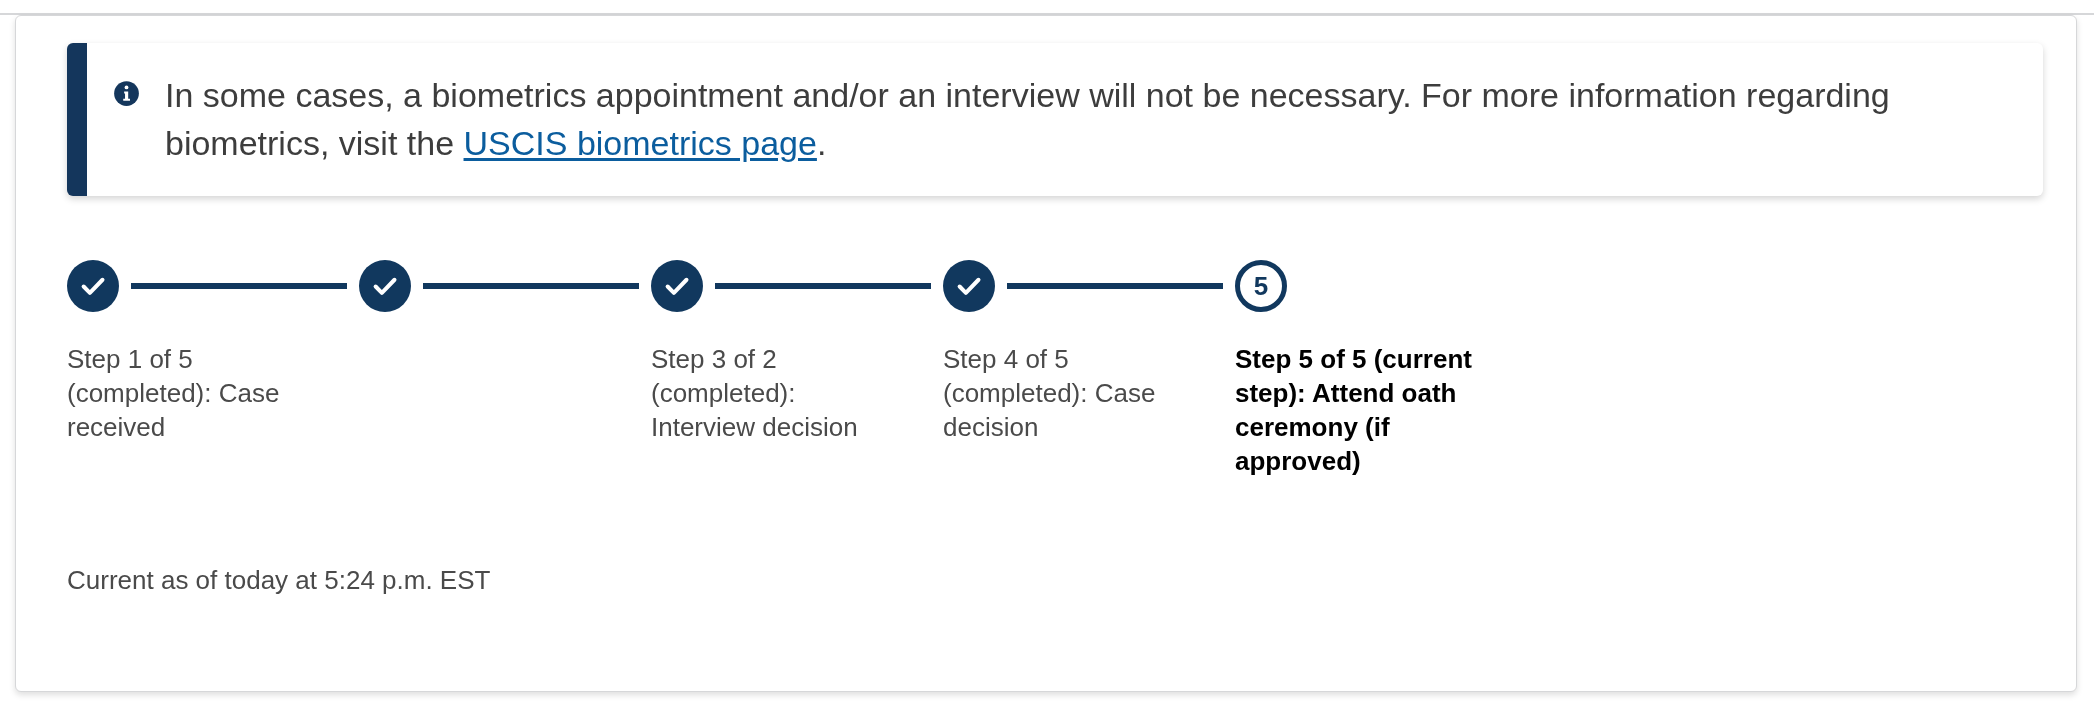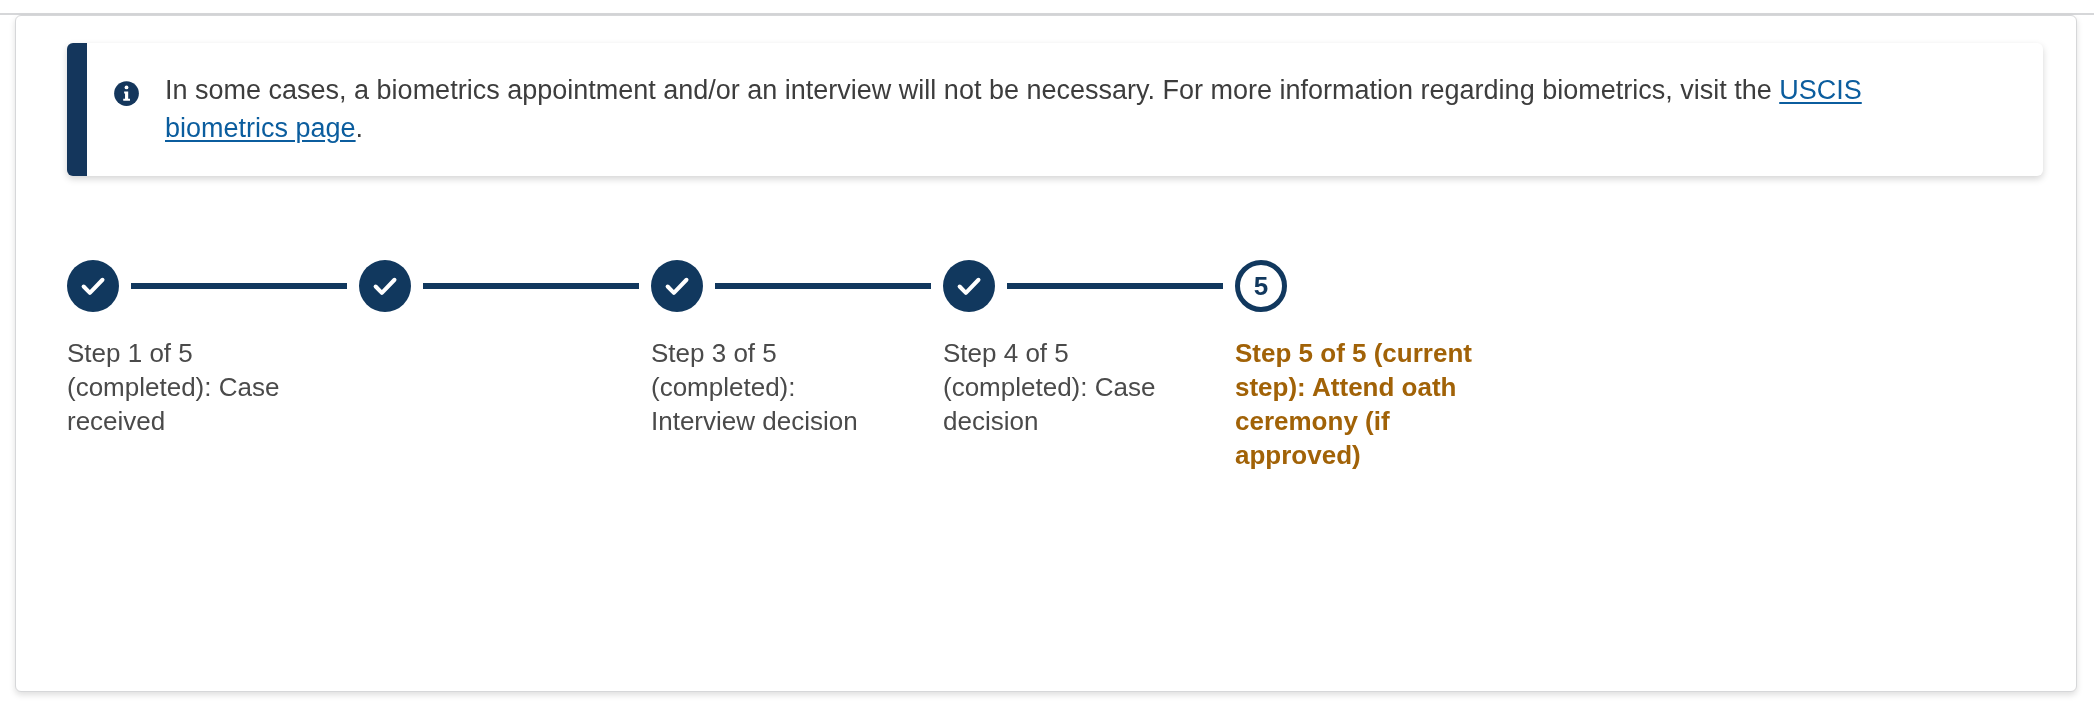--- a/index.html
+++ b/index.html
@@ -63,21 +63,21 @@
     justify-content: center;
     padding-top: 9px;
   }
   .info-icon {
     width: 27px;
     height: 27px;
     display: block;
   }
   .info-text {
     flex: 1 1 auto;
-    font-size: 27px;
+    font-size: 34px;
     line-height: 1.42;
     color: #3d3d3d;
     font-family: "Liberation Sans", "DejaVu Sans", sans-serif;
     padding-right: 40px;
   }
   .info-link {
     color: #0b5d9e;
     text-decoration: underline;
     text-underline-offset: 3px;
     cursor: pointer;
@@ -136,30 +136,30 @@
   .connector {
     flex: 1 1 auto;
     height: 6px;
     background: #11385e;
     margin-left: 12px;
     margin-right: 12px;
   }
   .tracker-step:last-child .connector { display: none; }
 
   .step-label {
-    margin-top: 18px;
+    margin-top: 24px;
     padding-right: 40px;
     font-size: 26px;
     line-height: 1.31;
     color: #4a4a4a;
     font-family: "Liberation Sans", "DejaVu Sans", sans-serif;
   }
   .step-label.current {
     font-weight: 700;
-    color: #a16207;
+    color: #000000;
     padding-right: 14px;
   }
 
   
   .timestamp {
     position: absolute;
     left: 51px;
     top: 548px;
     font-size: 26px;
     color: #4a4a4a;
@@ -220,21 +220,21 @@
       <div class="tracker-step">
         <div class="marker-row">
           <div class="marker done">
             <svg viewBox="0 0 24 24" aria-hidden="true">
               <path d="M4.5 12.4l5 5.1L19.6 7.0" fill="none" stroke="#ffffff" stroke-width="3.2" stroke-linecap="round" stroke-linejoin="round"></path>
             </svg>
           </div>
           <div class="connector"></div>
         </div>
         <div class="step-label">
-          <span>Step 3 of 5 (completed):</span>
+          <span>Step 3 of 2 (completed):</span>
           <span>Interview decision</span>
         </div>
       </div>
 
       <div class="tracker-step">
         <div class="marker-row">
           <div class="marker done">
             <svg viewBox="0 0 24 24" aria-hidden="true">
               <path d="M4.5 12.4l5 5.1L19.6 7.0" fill="none" stroke="#ffffff" stroke-width="3.2" stroke-linecap="round" stroke-linejoin="round"></path>
             </svg>
@@ -254,15 +254,16 @@
           </div>
         </div>
         <div class="step-label current">
           <span>Step 5 of 5 (current step):</span>
           <span>Attend oath ceremony (if approved)</span>
         </div>
       </div>
 
     </div>
 
+    <div class="timestamp">Current as of today at 5:24 p.m. EST</div>
 
   </div>
 </div>
 
 </body></html>

